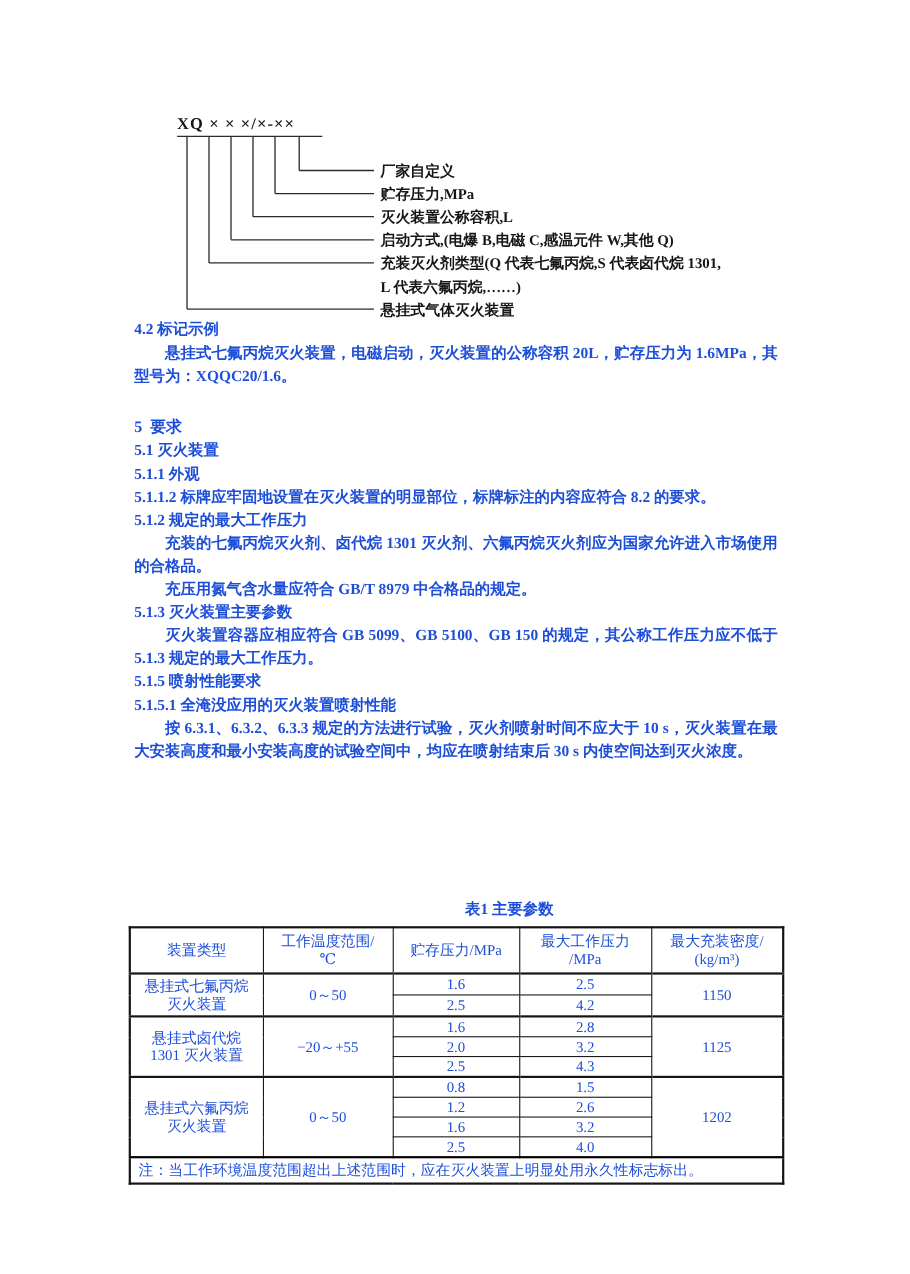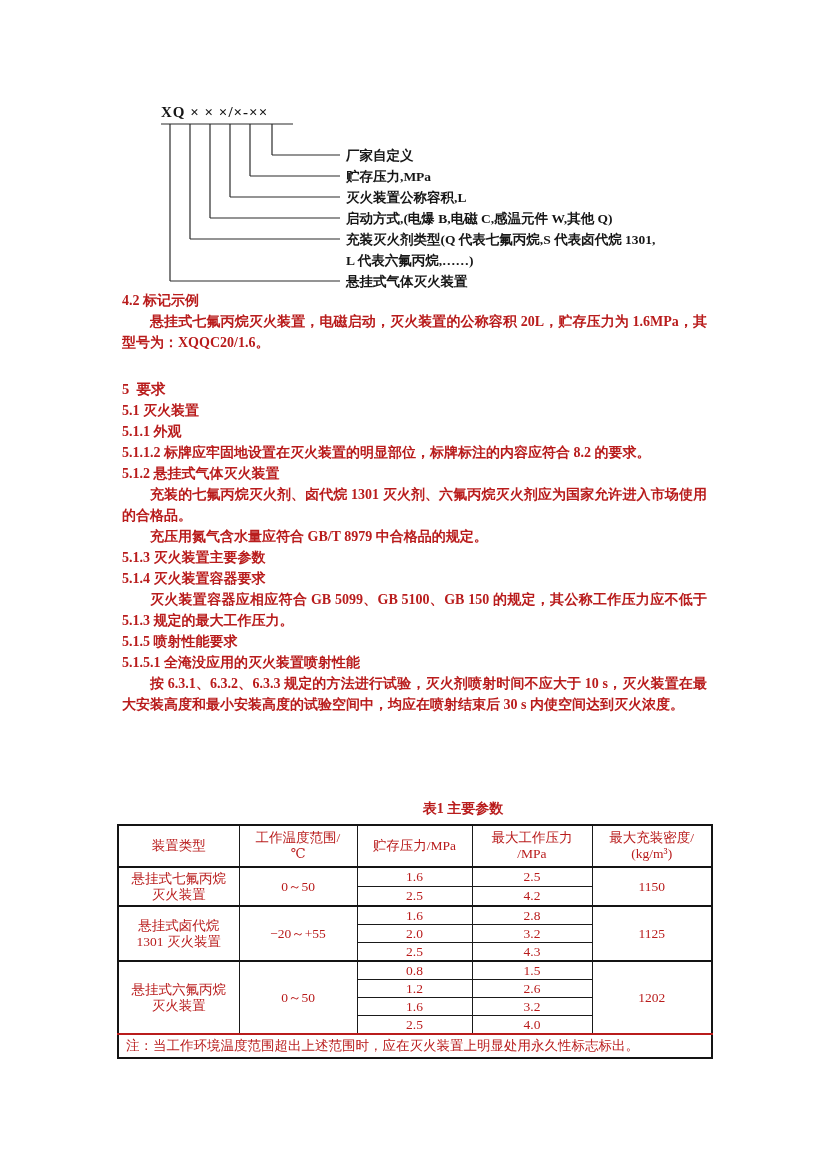--- a/index.html
+++ b/index.html
@@ -3,21 +3,21 @@
 <meta charset="utf-8">
 <style>
   html, body { margin: 0; padding: 0; background: #ffffff; }
   .page {
     position: relative;
     width: 827px;
     height: 1158px;
     background: #ffffff;
     overflow: hidden;
     font-family: "Liberation Serif", "DejaVu Serif", serif;
-    color: #b91c1c;
+    color: #1d4ed8;
   }
 
   
   .diagram {
     position: absolute;
     left: 125px;
     top: 100px;
     width: 600px;
     height: 200px;
   }
@@ -38,21 +38,21 @@
     font-size: 14px;
     line-height: 21px;
     text-align: justify;
   }
   .doc-text p { margin: 0; white-space: pre-wrap; font-weight: bold; }
   .para { text-indent: 2em; }
   .h  { text-indent: 0; }
   .h5 { font-weight: bold; margin-top: 26px !important; font-size: 14.5px; }
 
   
-  .tbl-wrap { position: absolute; left: 117px; top: 800px; width: 692px; }
+  .tbl-wrap { position: absolute; left: 117px; top: 818px; width: 692px; }
   .tbl-caption {
     text-align: center;
     font-weight: bold;
     font-size: 14px;
     margin: 0 0 6px 0;
   }
   table.tbl {
     border-collapse: collapse;
     width: 594px;
     table-layout: fixed;
@@ -65,21 +65,21 @@
     font-size: 13.5px;
     line-height: 16px;
     padding: 0 2px;
     white-space: pre-line;
   }
   .tbl .hdr td { height: 40px; border-bottom: 2px solid #141414; }
   .tbl .sub td { height: 17px; }
   .tbl .sub1 td { height: 18px; }
   .tbl td.g-top { border-top: 2px solid #141414; }
   .tbl .note-row td {
-    border-top: 2px solid #b91c1c;
+    border-top: 2px solid #000000;
     text-align: left;
     height: 22px;
     padding-left: 7px;
   }
   .c1 { width: 121px; } .c2 { width: 118px; } .c3 { width: 115px; }
   .c4 { width: 120px; } .c5 { width: 120px; }
 </style>
 </head>
 <body>
 
@@ -113,25 +113,24 @@
     </svg>
   </div>
 
   <div class="doc-text">
     <p class="h">4.2 标记示例</p>
     <p class="para">悬挂式七氟丙烷灭火装置，电磁启动，灭火装置的公称容积 20L，贮存压力为 1.6MPa，其型号为：XQQC20/1.6。</p>
     <p class="h h5">5  要求</p>
     <p class="h">5.1 灭火装置</p>
     <p class="h">5.1.1 外观</p>
     <p class="h">5.1.1.2 标牌应牢固地设置在灭火装置的明显部位，标牌标注的内容应符合 8.2 的要求。</p>
-    <p class="h">5.1.2 悬挂式气体灭火装置</p>
+    <p class="h">5.1.2 规定的最大工作压力</p>
     <p class="para">充装的七氟丙烷灭火剂、卤代烷 1301 灭火剂、六氟丙烷灭火剂应为国家允许进入市场使用的合格品。</p>
     <p class="para">充压用氮气含水量应符合 GB/T 8979 中合格品的规定。</p>
     <p class="h">5.1.3 灭火装置主要参数</p>
-    <p class="h">5.1.4 灭火装置容器要求</p>
     <p class="para">灭火装置容器应相应符合 GB 5099、GB 5100、GB 150 的规定，其公称工作压力应不低于 5.1.3 规定的最大工作压力。</p>
     <p class="h">5.1.5 喷射性能要求</p>
     <p class="h">5.1.5.1 全淹没应用的灭火装置喷射性能</p>
     <p class="para">按 6.3.1、6.3.2、6.3.3 规定的方法进行试验，灭火剂喷射时间不应大于 10 s，灭火装置在最大安装高度和最小安装高度的试验空间中，均应在喷射结束后 30 s 内使空间达到灭火浓度。</p>
   </div>
 
   <div class="tbl-wrap">
     <p class="tbl-caption">表1 主要参数</p>
     <table class="tbl">
       <colgroup>

